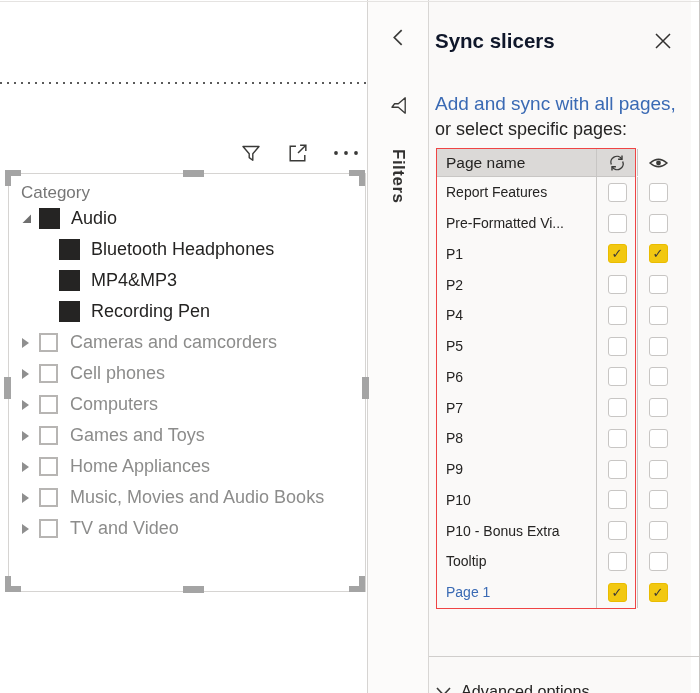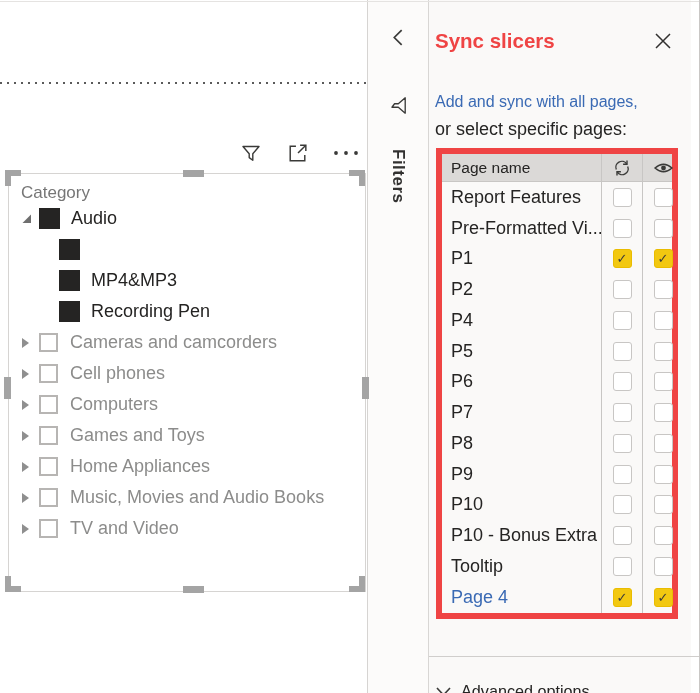--- a/index.html
+++ b/index.html
@@ -55,32 +55,32 @@
   .band-funnel svg { transform:rotate(90deg); }
   .band-label { position:absolute; left:0; top:126px; width:60px; text-align:center;
     writing-mode:vertical-rl; font-size:17px; font-weight:600; color:#323130; letter-spacing:.5px;
     height:100px; display:flex; justify-content:center; margin:0 auto; cursor:pointer; }
   .band-label span { margin:0 auto; }
 
   
   .pane { position:absolute; left:428px; top:0; width:272px; height:693px;
     background:#faf9f8; border-left:1px solid #d8d6d4; overflow:hidden; }
   .scroll-strip { position:absolute; right:1px; top:0; width:8px; height:693px; background:#ffffff; }
-  .pane-title { position:absolute; left:6px; top:29px; font-size:20.5px; font-weight:600; color:#ef4444; }
+  .pane-title { position:absolute; left:6px; top:29px; font-size:20.5px; font-weight:600; color:#0f172a; }
   .pane-close { position:absolute; right:28px; top:32px; cursor:pointer; display:flex; }
-  .pane-link { position:absolute; left:6px; top:93px; font-size:16px; color:#3a6ab4; cursor:pointer; }
+  .pane-link { position:absolute; left:6px; top:93px; font-size:19px; color:#3a6ab4; cursor:pointer; }
   .pane-sub  { position:absolute; left:6px; top:119px; font-size:18px; color:#252423; }
 
-  .ptable { position:absolute; left:7px; top:148px; width:242px; border:6px solid #ef4444; background:#faf9f8; }
+  .ptable { position:absolute; left:7px; top:148px; width:200px; border:1px solid #ef4444; background:#faf9f8; }
   .thead { display:flex; height:28px; background:#dbd9d7; border-bottom:1px solid #c8c6c4; align-items:center; }
   .th-name { flex:0 0 159px; padding-left:9px; font-size:15.5px; color:#252423; }
   .th-cell { flex:0 0 41px; height:100%; display:flex; align-items:center; justify-content:center;
     border-left:1px solid #c8c6c4; }
   .trow { display:flex; height:30.75px; align-items:center; }
-  .t-name { flex:0 0 159px; padding-left:9px; font-size:18px; color:#252423; white-space:nowrap; overflow:hidden; }
+  .t-name { flex:0 0 159px; padding-left:9px; font-size:14px; color:#252423; white-space:nowrap; overflow:hidden; }
   .t-name.cur { color:#3a6ab4; }
   .t-cell { flex:0 0 41px; height:100%; display:flex; align-items:center; justify-content:center;
     border-left:1px solid #c8c6c4; }
   .tcb { width:19px; height:19px; border:1px solid #c8c6c4; border-radius:3px; background:#fff;
     display:flex; align-items:center; justify-content:center; cursor:pointer;
     font-size:13px; font-weight:700; color:#3b3a39; line-height:1; }
   .tcb.on { background:#f2c811; border-color:#eabc00; }
 
   .pane-divider { position:absolute; left:0; top:656px; width:272px; height:1px; background:#d0cecc; }
   .advanced { position:absolute; left:6px; top:682px; display:flex; align-items:center; gap:9px; cursor:pointer; }
@@ -124,20 +124,21 @@
           <span class="twisty">
             <svg width="11" height="11" viewBox="0 0 11 11">
               <polygon points="10,1.5 10,10 1.5,10" fill="#6f6f6f"></polygon>
             </svg>
           </span>
           <span class="scb on"></span>
           <span class="slbl sel">Audio</span>
         </div>
         <div class="srow child">
           <span class="scb on"></span>
+          <span class="slbl sel">Bluetooth Headphones</span>
         </div>
         <div class="srow child">
           <span class="scb on"></span>
           <span class="slbl sel">MP4&amp;MP3</span>
         </div>
         <div class="srow child">
           <span class="scb on"></span>
           <span class="slbl sel">Recording Pen</span>
         </div>
         <div class="srow">
@@ -377,21 +378,21 @@
         <div class="trow">
           <div class="t-name">Tooltip</div>
           <div class="t-cell">
             <span class="tcb"></span>
           </div>
           <div class="t-cell">
             <span class="tcb"></span>
           </div>
         </div>
         <div class="trow">
-          <div class="t-name cur">Page 4</div>
+          <div class="t-name cur">Page 1</div>
           <div class="t-cell">
             <span class="tcb on">✓</span>
           </div>
           <div class="t-cell">
             <span class="tcb on">✓</span>
           </div>
         </div>
       </div>
   </div>
 

